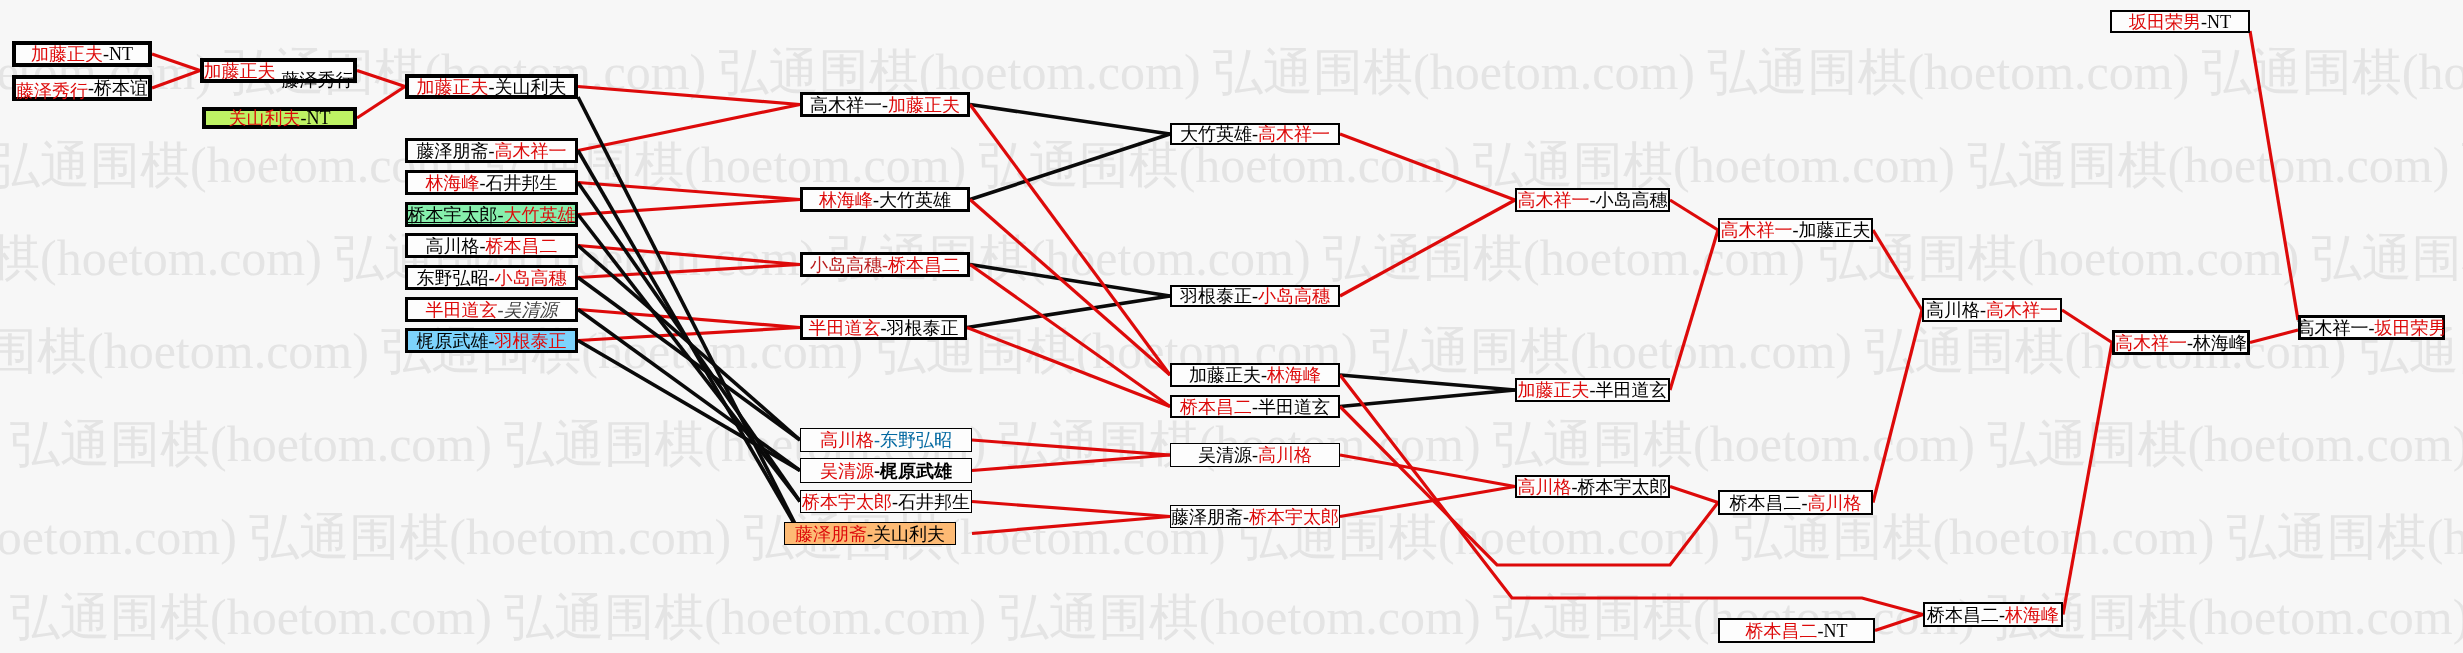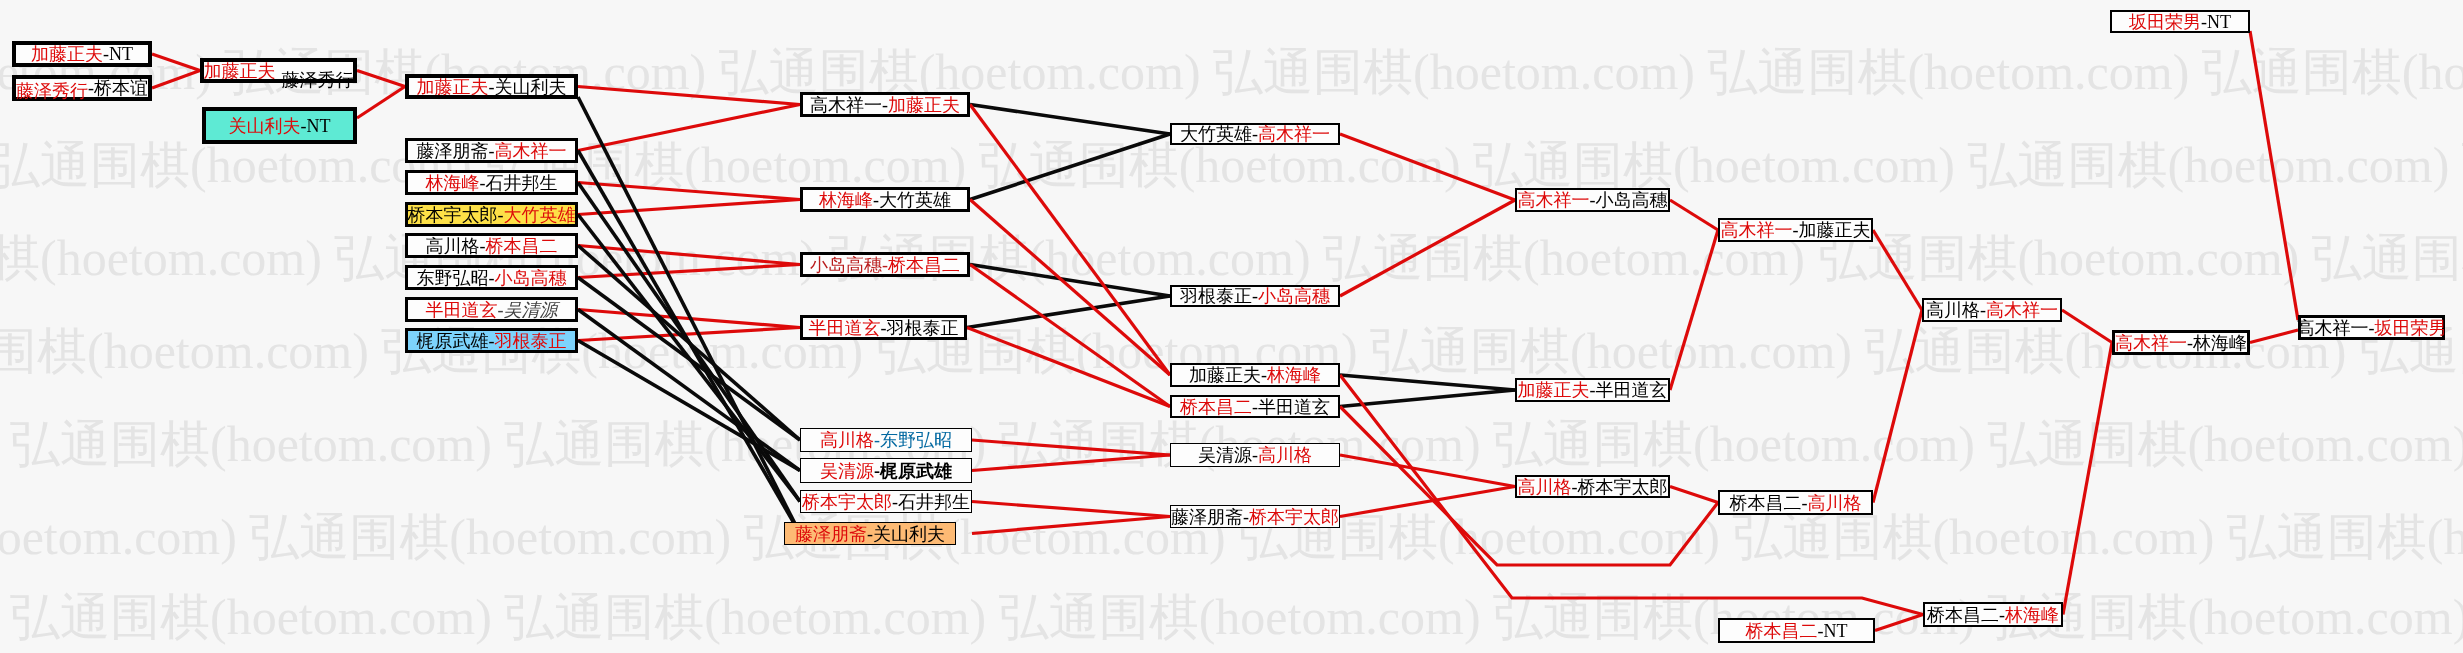--- a/index.html
+++ b/index.html
@@ -108,37 +108,37 @@
         <span style="color: rgb(0, 0, 0);">-NT</span>
       </div>
       <div class="box" style="left: 12px; top: 75px; width: 140px; height: 26px; border-width: 4px; background: rgb(253, 253, 253);">
         <span style="color: rgb(221, 10, 10); margin-top: 6px;">藤泽秀行</span>
         <span style="color: rgb(0, 0, 0);">-桥本谊</span>
       </div>
       <div class="box" style="left: 200px; top: 58px; width: 157px; height: 25px; border-width: 4px; background: rgb(253, 253, 253);">
         <span style="color: rgb(221, 10, 10);">加藤正夫</span>
         <span style="color: rgb(0, 0, 0); margin-top: 18px;">-藤泽秀行</span>
       </div>
-      <div class="box" style="left: 202px; top: 107px; width: 155px; height: 37px; border-width: 4px; background: #5eead4;">
+      <div class="box" style="left: 202px; top: 107px; width: 155px; height: 22px; border-width: 4px; background: #bef264;">
         <span style="color: rgb(221, 10, 10);">关山利夫</span>
         <span style="color: rgb(0, 0, 0);">-NT</span>
       </div>
       <div class="box" style="left: 405px; top: 74px; width: 173px; height: 25px; border-width: 4px; background: rgb(253, 253, 253);">
         <span style="color: rgb(221, 10, 10);">加藤正夫</span>
         <span style="color: rgb(0, 0, 0);">-关山利夫</span>
       </div>
       <div class="box" style="left: 405px; top: 138px; width: 173px; height: 25px; border-width: 3.5px; background: rgb(253, 253, 253);">
         <span style="color: rgb(0, 0, 0);">藤泽朋斋-</span>
         <span style="color: rgb(221, 10, 10);">高木祥一</span>
       </div>
       <div class="box" style="left: 405px; top: 170px; width: 173px; height: 25px; border-width: 3.5px; background: rgb(253, 253, 253);">
         <span style="color: rgb(221, 10, 10);">林海峰</span>
         <span style="color: rgb(0, 0, 0);">-石井邦生</span>
       </div>
-      <div class="box" style="left: 405px; top: 202px; width: 173px; height: 25px; border-width: 3.5px; background: #fde047;">
+      <div class="box" style="left: 405px; top: 202px; width: 173px; height: 25px; border-width: 3.5px; background: #86efac; text-decoration: underline;">
         <span style="color: rgb(0, 0, 0);">桥本宇太郎-</span>
         <span style="color: rgb(221, 10, 10);">大竹英雄</span>
       </div>
       <div class="box" style="left: 405px; top: 233px; width: 173px; height: 25px; border-width: 3.5px; background: rgb(253, 253, 253);">
         <span style="color: rgb(0, 0, 0);">高川格-</span>
         <span style="color: rgb(221, 10, 10);">桥本昌二</span>
       </div>
       <div class="box" style="left: 405px; top: 265px; width: 173px; height: 25px; border-width: 3.5px; background: rgb(253, 253, 253);">
         <span style="color: rgb(0, 0, 0);">东野弘昭-</span>
         <span style="color: rgb(221, 10, 10);">小岛高穗</span>

